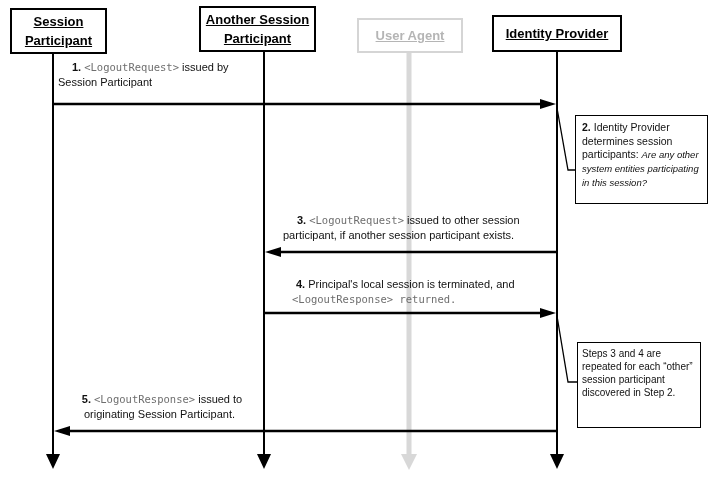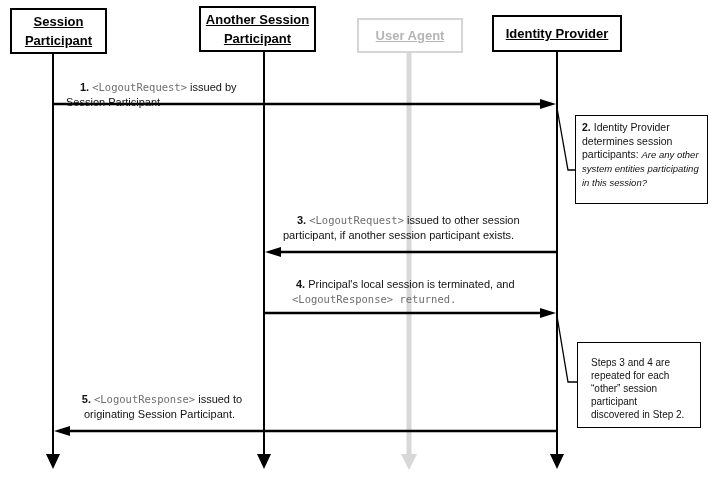--- a/index.html
+++ b/index.html
@@ -56,22 +56,22 @@
     font-size: 10.5px;
     line-height: 1.3;
     color: #111111;
     overflow: hidden;
   }
   .note .num { font-weight: bold; margin-right: 3px; }
   .note .question {
     font-style: italic;
     font-size: 9.5px;
   }
-  .note-b { font-size: 10px; padding: 13px; }
-  .m1 { left: 58px; top: 80px;  width: 200px; text-indent: 14px; margin-left: 8px; }
+  .note-b { font-size: 10px; padding: 4px; }
+  .m1 { left: 58px; top: 60px;  width: 200px; text-indent: 14px; }
   .m3 { left: 283px; top: 213px; width: 265px; text-indent: 14px; }
   .m4 { left: 292px; top: 277px; width: 260px; text-indent: 4px; }
   .m5 { left: 62px;  top: 392px; width: 195px; text-indent: 5px; text-align: center; }
 </style>
 </head>
 <body>
 
 <div class="stage">
 
   <svg class="lines-layer" viewBox="0 0 720 482" xmlns="http://www.w3.org/2000/svg">

